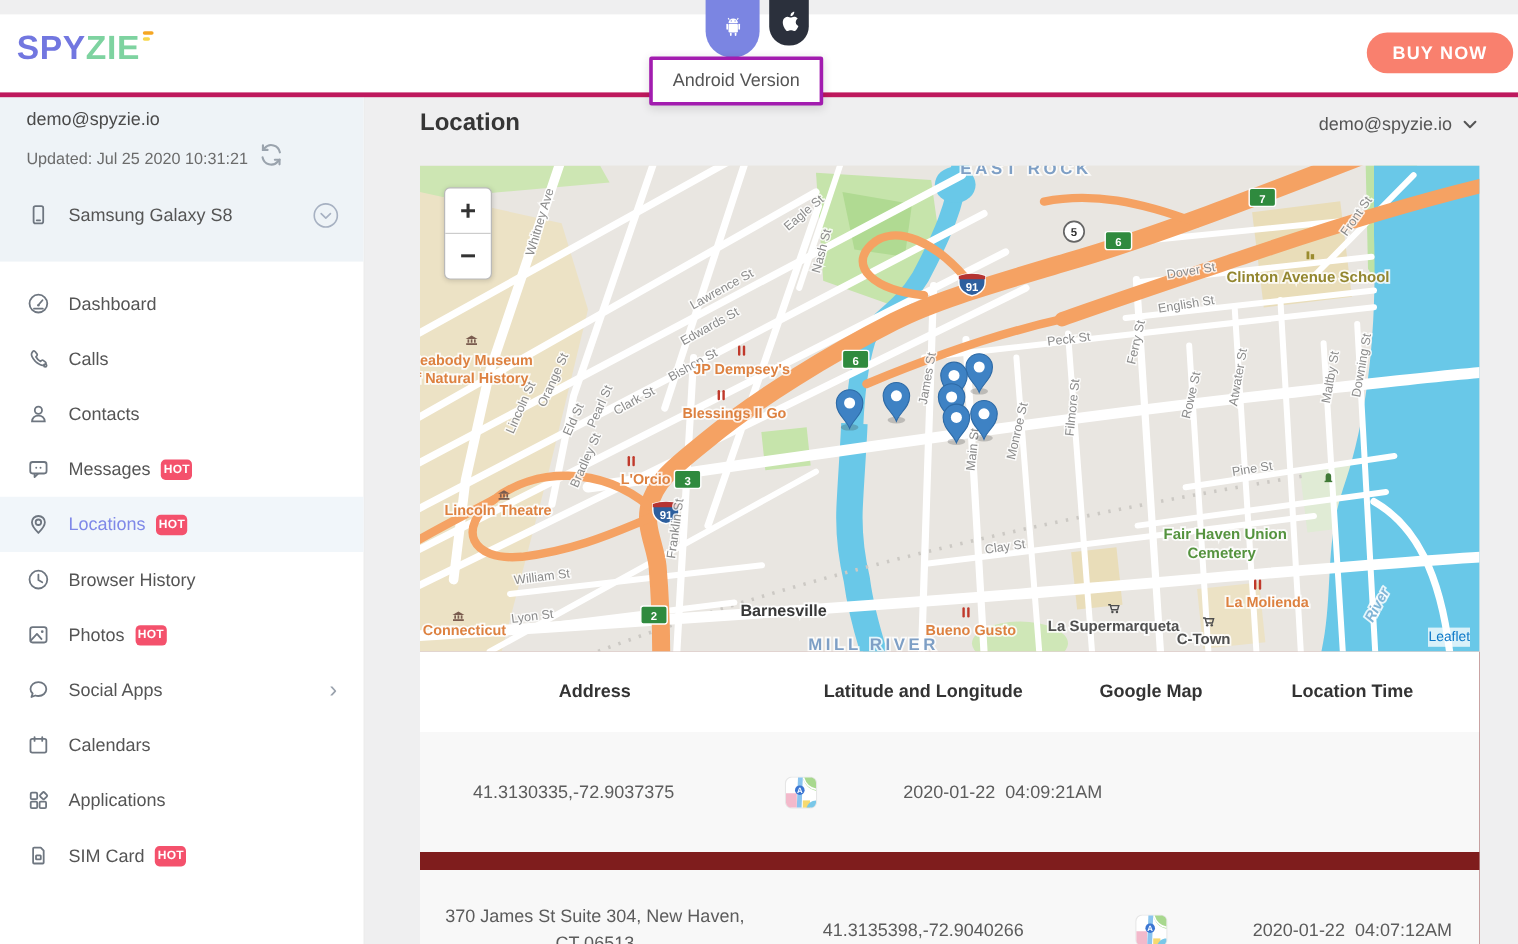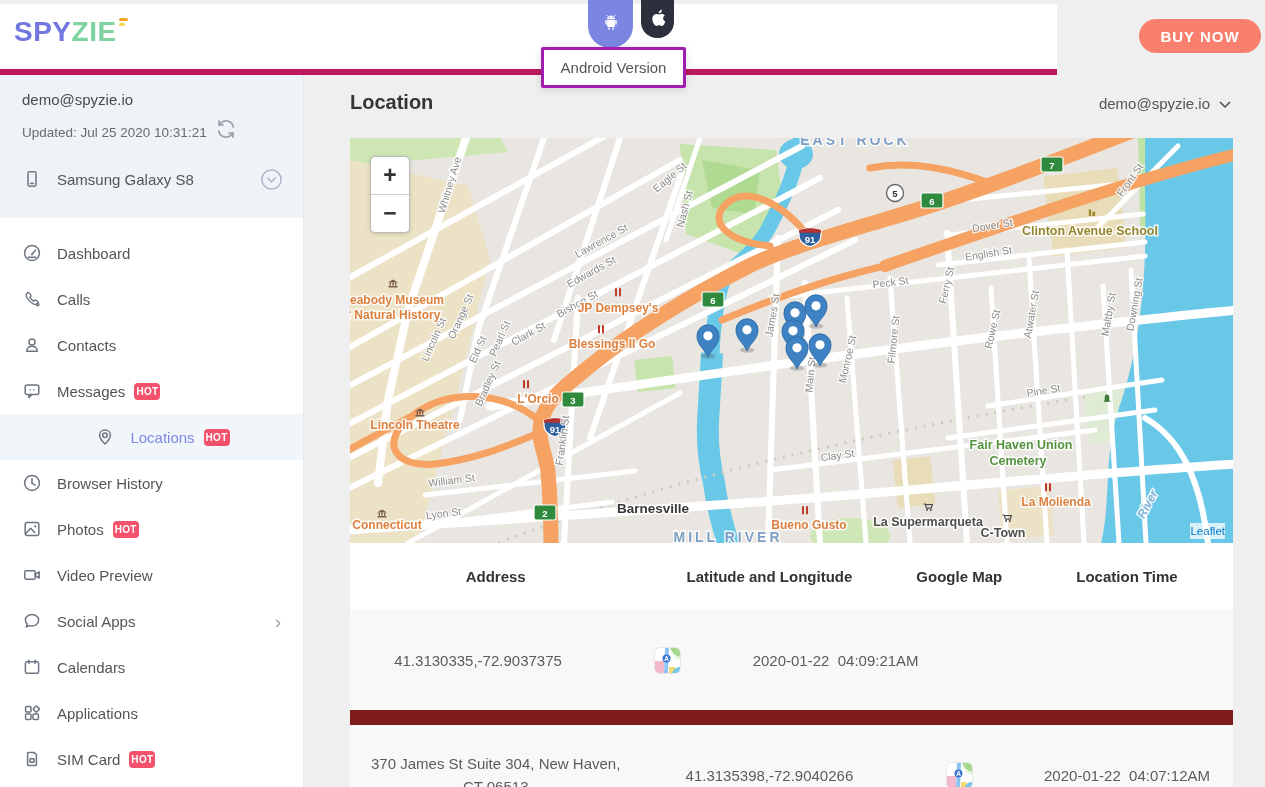--- a/index.html
+++ b/index.html
@@ -1,17 +1,17 @@
 <!DOCTYPE html>
 <html><head>
 <meta charset="utf-8">
 <style>
   html,body{margin:0;padding:0;width:1265px;height:787px;overflow:hidden;
     font-family:"Liberation Sans","DejaVu Sans",sans-serif;background:#efeff0;}
-  .hdr{position:absolute;left:0;top:4px;width:1057px;height:65px;background:#fff;border-bottom:6px solid #be185d;z-index:20;}
+  .hdr{position:absolute;left:0;top:12px;width:1265px;height:65px;background:#fff;border-bottom:4px solid #be185d;z-index:20;}
   .logo{position:absolute;left:14px;top:12px;font-size:28px;font-weight:800;letter-spacing:.5px;cursor:pointer;}
   .logo .p1{color:#7277e0}.logo .p2{color:#7ed3a0}
   .logo .flag{display:inline-block;vertical-align:top;margin-left:2px;margin-top:2px}
   .logo .flag i{display:block;height:3px;border-radius:2px}
   .logo .flag i.f1{width:9px;background:#f5a623;margin-bottom:2px}
   .logo .flag i.f2{width:6px;background:#f8d74c}
   .platform{position:absolute;left:0;top:0;width:100%;height:0;z-index:40;}
   .badge-android{position:absolute;left:588px;top:0;width:45px;height:48px;background:#7b85e2;border-radius:0 0 22px 22px;display:flex;align-items:center;justify-content:center;cursor:pointer;}
   .badge-apple{position:absolute;left:641px;top:0;width:33px;height:38px;background:#2b303c;border-radius:0 0 16px 16px;display:flex;align-items:center;justify-content:center;cursor:pointer;}
   .tooltip{position:absolute;left:541px;top:47px;width:139px;height:35px;background:#fff;border:3px solid #a21caf;border-radius:2px;box-shadow:0 2px 8px rgba(0,0,0,.12);display:flex;align-items:center;justify-content:center;font-size:15px;color:#555;}
@@ -21,21 +21,21 @@
   .side-top{background:#eef3f7;height:153px;}
   .email{padding:26px 22px 0;font-size:15px;color:#4a4a4a;}
   .updated{padding:13px 22px 0;font-size:13.5px;color:#6b6b6b;display:flex;align-items:center;gap:7px;}
   .refresh{color:#9aa3ad;cursor:pointer;margin-top:-4px}
   .device{height:56px;margin-top:8px;display:flex;align-items:center;cursor:pointer;}
   .device .dicon{margin-left:22px;color:#6e7680;display:flex}
   .device .dlabel{margin-left:15px;font-size:15px;color:#555;}
   .device .dchev{margin-left:auto;margin-right:20px;color:#a7b1c2;display:flex}
   .menu{margin-top:12px;}
   .menu-item{height:46px;display:flex;align-items:center;cursor:pointer;}
-  .menu-item.active{background:#f1f6fa;justify-content:center;}
+  .menu-item.active{background:#f1f6fa;}
   .mi-icon{margin-left:22px;width:20px;height:20px;color:#6e7680;display:flex}
   .mi-label{margin-left:15px;font-size:15px;color:#555;}
   .menu-item.active .mi-label{color:#7f88e8;}
   .hot{margin-left:9px;background:#f4516c;color:#fff;font-size:10px;font-weight:700;padding:3px 2px;border-radius:4px;letter-spacing:.3px;}
   .mi-chev{margin-left:auto;margin-right:22px;color:#9aa2ad;font-size:19px;line-height:1;}
   
   .main{position:absolute;left:303px;top:65px;right:0;bottom:0;background:#efeff0;}
   .topbar{position:relative;height:73px;}
   .title{position:absolute;left:47px;top:26px;font-size:20px;font-weight:700;color:#363636;}
   .account{position:absolute;right:34px;top:30px;font-size:15px;color:#555;display:flex;align-items:center;gap:9px;cursor:pointer;}
@@ -300,28 +300,20 @@
         <span class="mi-label">Browser History</span>
       </div>
       <div class="menu-item">
         <span class="mi-icon">
           <svg width="20" height="20" viewBox="0 0 20 20">
             <use href="#i-photos"></use>
           </svg>
         </span>
         <span class="mi-label">Photos</span>
         <span class="hot">HOT</span>
-      </div>
-      <div class="menu-item">
-        <span class="mi-icon">
-          <svg width="20" height="20" viewBox="0 0 20 20">
-            <use href="#i-video"></use>
-          </svg>
-        </span>
-        <span class="mi-label">Video Preview</span>
       </div>
       <div class="menu-item">
         <span class="mi-icon">
           <svg width="20" height="20" viewBox="0 0 20 20">
             <use href="#i-social"></use>
           </svg>
         </span>
         <span class="mi-label">Social Apps</span>
         <span class="mi-chev">›</span>
       </div>

